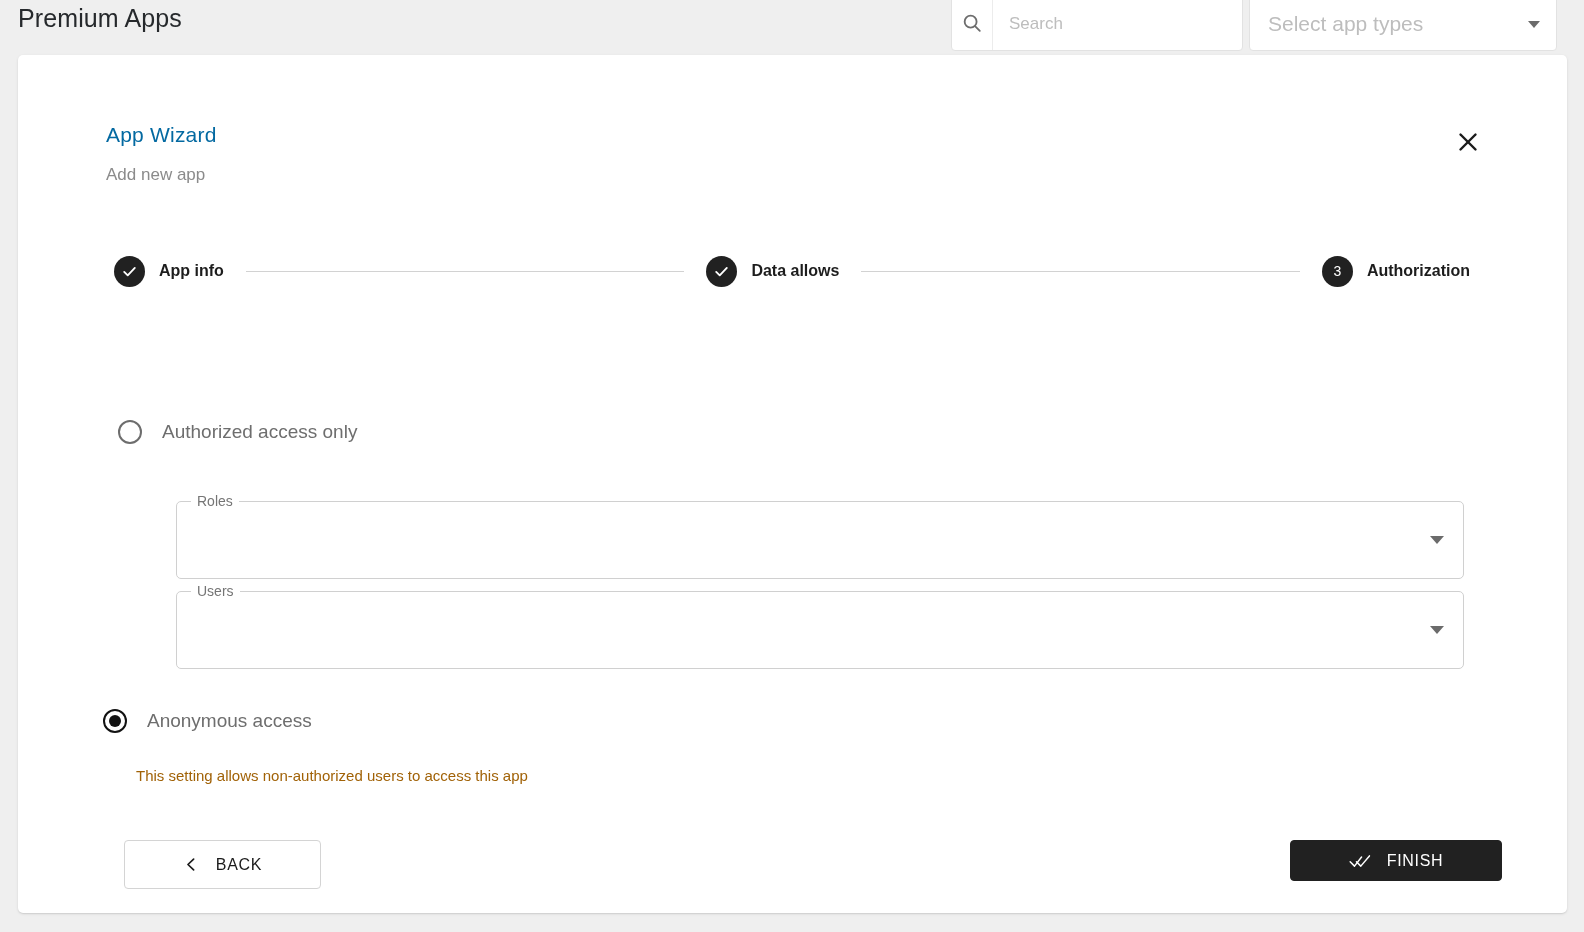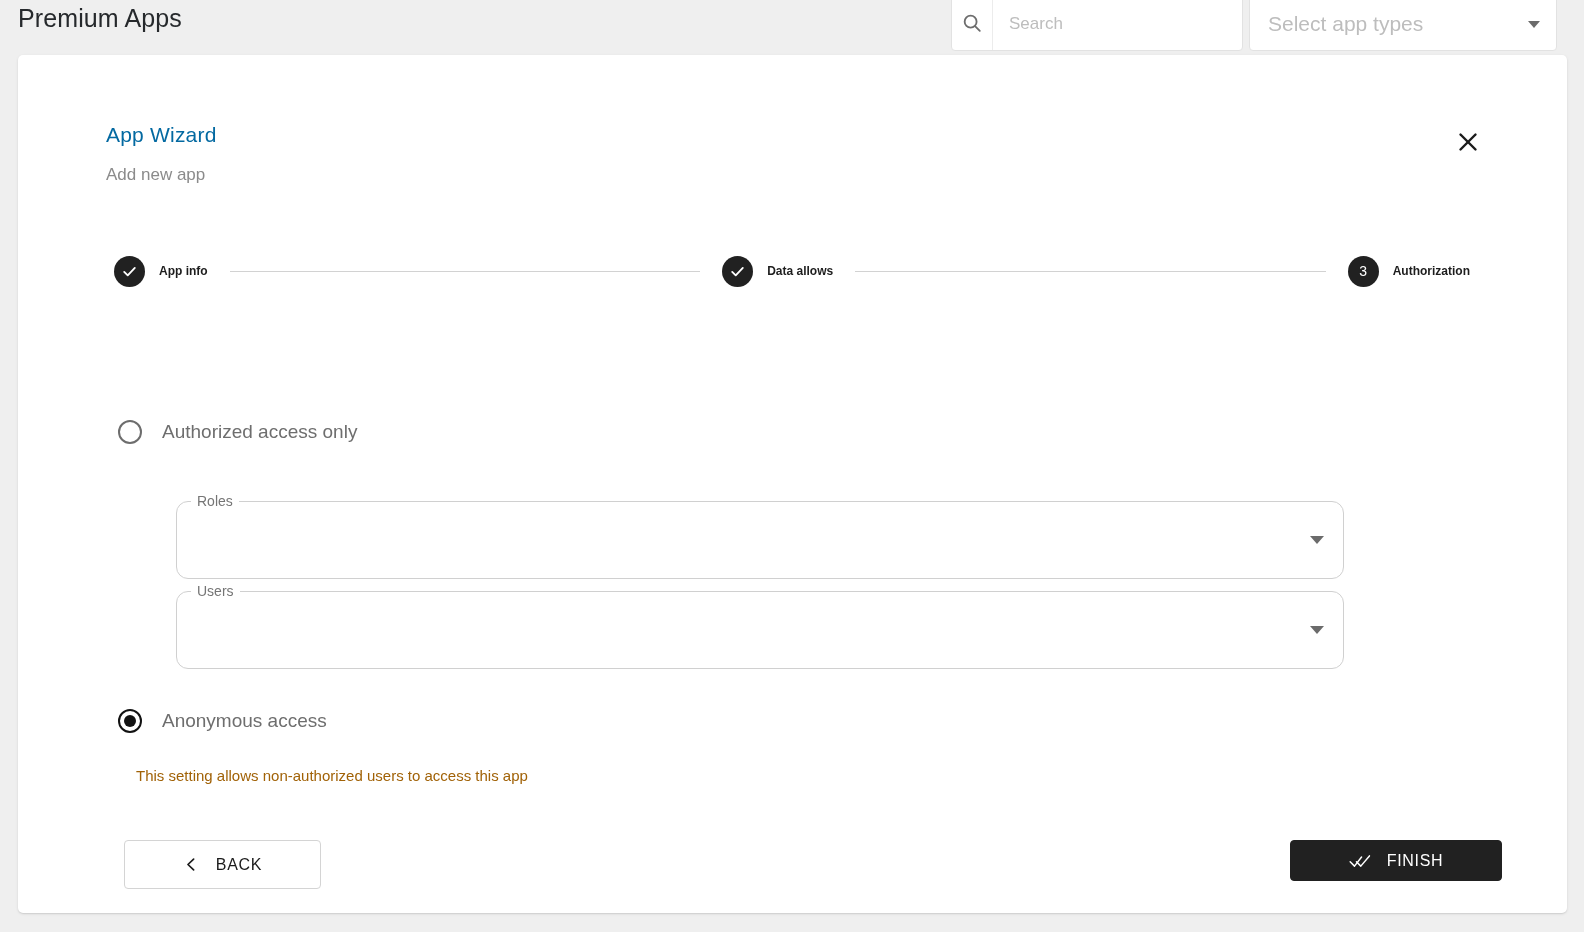--- a/index.html
+++ b/index.html
@@ -167,41 +167,41 @@
     color: #ffffff;
     display: flex;
     align-items: center;
     justify-content: center;
     font-size: 14px;
     font-weight: 400;
     flex: 0 0 auto;
   }
   .step-label {
     margin-left: 14px;
-    font-size: 12px;
+    font-size: 16px;
     font-weight: bold;
     color: #1d1d1d;
     white-space: nowrap;
   }
   .step-connector {
     flex: 1 1 auto;
     height: 1px;
     background: #d2d2d2;
     margin: 0 22px;
   }
 
   
   .radio-row {
     position: absolute;
     display: flex;
     align-items: center;
     cursor: pointer;
   }
   .radio-row.option-authorized { left: 100px; top: 365px; text-align: right; }
-  .radio-row.option-anonymous  { left: 100px; top: 654px; justify-content: flex-end; }
+  .radio-row.option-anonymous  { left: 85px; top: 654px; justify-content: flex-end; }
 
   .radio-outer {
     width: 24px;
     height: 24px;
     border-radius: 50%;
     border: 2px solid #6d6d6d;
     display: flex;
     align-items: center;
     justify-content: center;
     flex: 0 0 auto;
@@ -225,24 +225,24 @@
     left: 118px;
     top: 712px;
     font-size: 15px;
     color: #a16207;
   }
 
   
   .field {
     position: absolute;
     left: 158px;
-    width: 1168px;
+    width: 1288px;
     height: 78px;
     border: 1px solid #d0d0d0;
-    border-radius: 12px;
+    border-radius: 5px;
     cursor: pointer;
   }
   .field.field-roles { top: 446px; }
   .field.field-users { top: 536px; }
 
   .field-legend {
     position: absolute;
     left: 14px;
     top: -9px;
     background: #ffffff;

